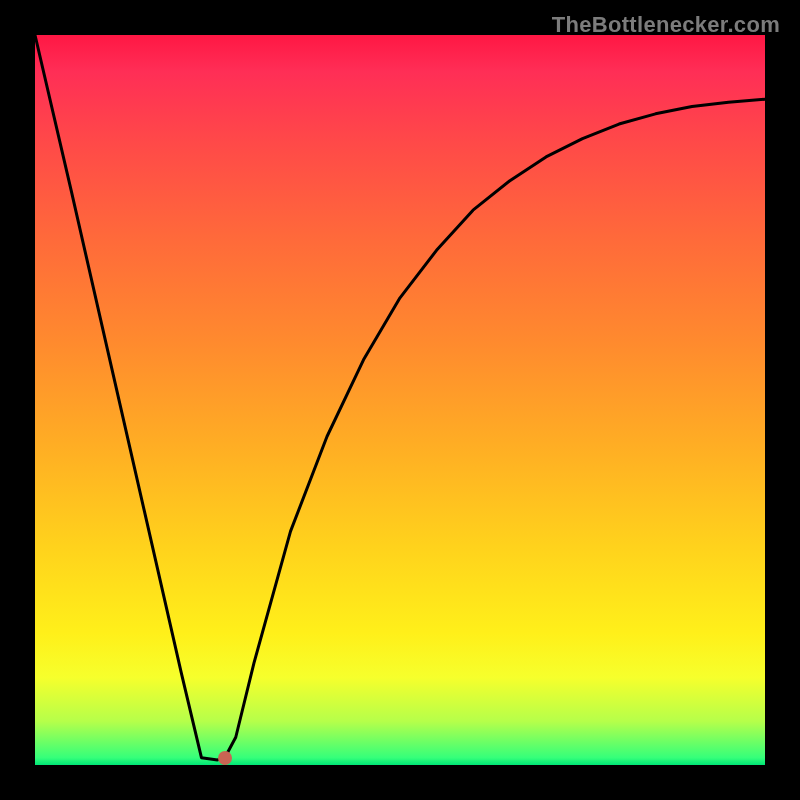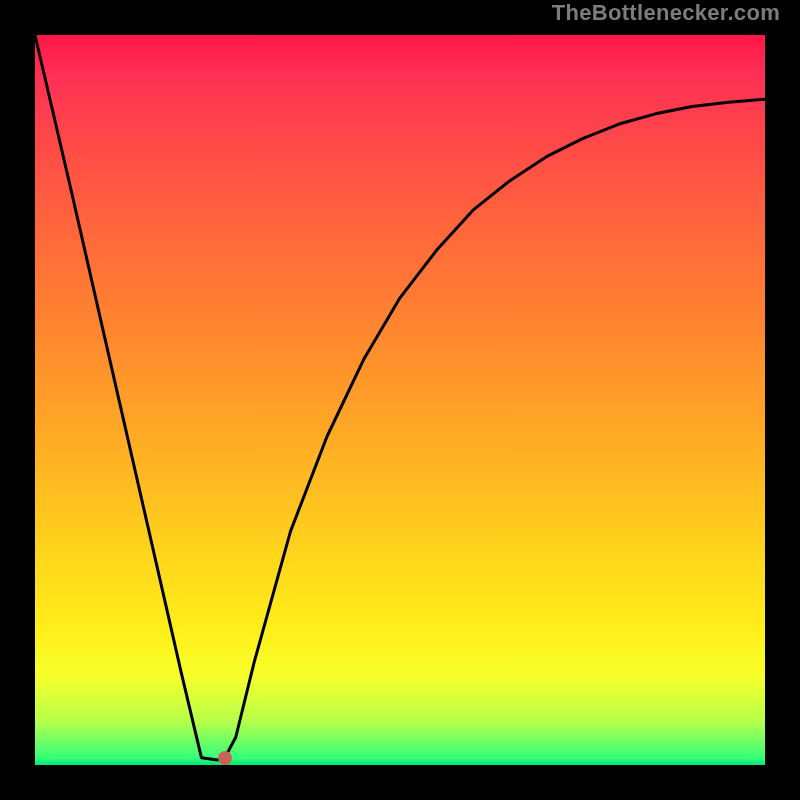--- a/index.html
+++ b/index.html
@@ -11,21 +11,21 @@
     overflow: hidden;
   }
   .container {
     position: relative;
     width: 800px;
     height: 800px;
     background: #000;
   }
   .attribution {
     position: absolute;
-    top: 0;
+    top: 12px;
     right: 20px;
     font-family: Arial, Helvetica, sans-serif;
     font-size: 22px;
     font-weight: 600;
     color: #7c7c7c;
     letter-spacing: 0.3px;
   }
   .plot-area {
     position: absolute;
     left: 35px;

